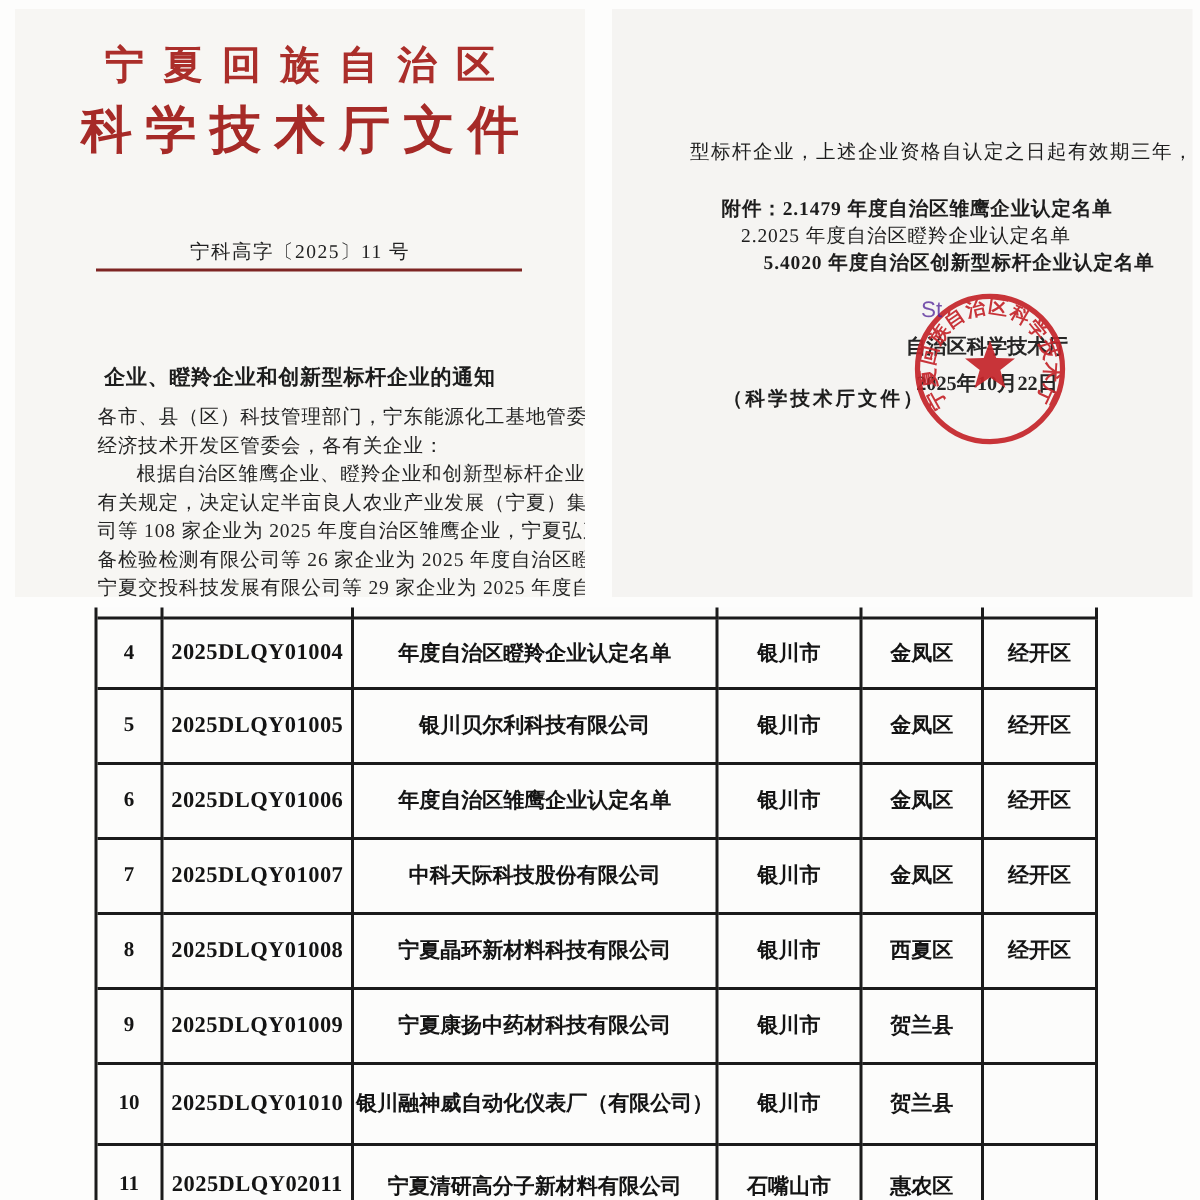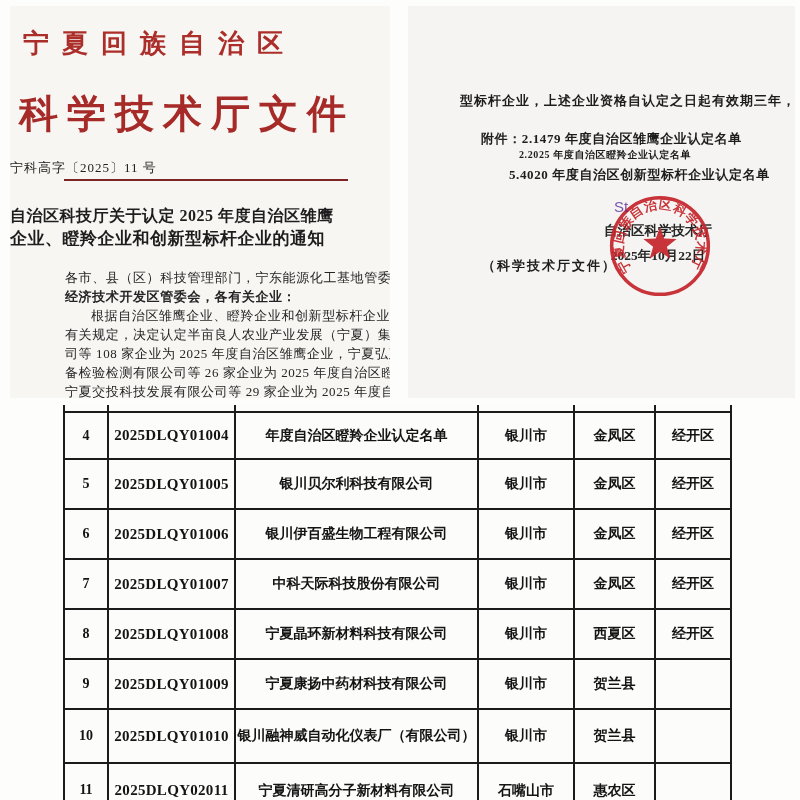--- a/index.html
+++ b/index.html
@@ -6,35 +6,35 @@
   body{
     width:800px;height:800px;overflow:hidden;position:relative;
     background:#fdfdfc;
     font-family:"Liberation Serif","DejaVu Serif",serif;
     color:#1d1d1d;
   }
   .page{position:absolute;top:6px;height:392px;overflow:hidden;}
   #page-left{left:10px;width:380px;background:#f7f6f3;}
   #page-right{left:408px;width:387px;background:#f5f4f2;}
   .abs{position:absolute;white-space:nowrap;}
-  .ctr{left:0;right:0;text-align:left;}
+  .ctr{left:0;right:0;text-align:center;}
   
   .hdr1{top:20px;font-size:26px;font-weight:600;color:#ab2e2a;letter-spacing:13px;text-indent:13px;}
-  .hdr2{top:58px;font-size:39px;font-weight:700;color:#a62a27;letter-spacing:9px;text-indent:9px;margin-top:23px;}
+  .hdr2{top:58px;font-size:34px;font-weight:700;color:#a62a27;letter-spacing:9px;text-indent:9px;}
   .docnum{top:153px;font-size:13px;letter-spacing:1px;color:#222;}
   .redline{top:173px;left:54px;width:284px;height:2px;background:#7e2523;}
   .t1{top:200px;font-size:16px;font-weight:700;letter-spacing:.5px;}
-  .t2{top:221px;font-size:17px;font-weight:700;letter-spacing:.5px;}
+  .t2{top:237px;font-size:14px;font-weight:700;letter-spacing:.5px;}
   .bodyline{font-size:13px;font-weight:500;left:55px;letter-spacing:.6px;color:#242424;}
-  .addr1{top:263px;} .addr2{top:282px;font-weight:bold;}
+  .addr1{top:263px;} .addr2{top:282px;}
   .b1{top:301px;left:81px;} .b2{top:320px;} .b3{top:339px;} .b4{top:358px;} .b5{top:377px;}
   
-  .contline{top:86px;left:52px;font-size:13px;font-weight:700;letter-spacing:1px;}
+  .contline{top:86px;left:52px;font-size:13px;font-weight:400;letter-spacing:1px;}
   .att1{top:124px;left:73px;font-size:13px;font-weight:600;letter-spacing:.6px;}
-  .att2{top:142px;left:111px;font-size:10px;font-weight:700;letter-spacing:.6px;}
+  .att2{top:142px;left:86px;font-size:13px;font-weight:400;letter-spacing:.6px;}
   .att3{top:160px;left:101px;font-size:13px;font-weight:600;letter-spacing:.6px;}
   .pub{top:251px;left:74px;font-size:13px;font-weight:700;letter-spacing:2px;}
   .signer{top:216px;left:150px;width:200px;text-align:center;font-size:13.5px;font-weight:600;color:#262626;z-index:1;}
   .sdate{top:241px;left:150px;width:200px;text-align:center;font-size:13.5px;font-weight:600;color:#262626;z-index:1;}
   .artifact{top:192px;left:206px;font-size:15px;color:#4c1d95;opacity:.75;z-index:3;font-family:"Liberation Sans",sans-serif;}
   .seal{position:absolute;left:198px;top:186px;width:108px;height:108px;z-index:2;opacity:.93;}
   
   .tbl{
     position:absolute;left:63px;top:405px;
     display:grid;
@@ -56,21 +56,20 @@
   .code{font-size:15px;letter-spacing:.3px;text-align:right;}
 </style>
 </head>
 <body>
 
 <div class="page" id="page-left">
   <div class="abs ctr hdr1">宁夏回族自治区</div>
   <div class="abs ctr hdr2">科学技术厅文件</div>
   <div class="abs ctr docnum">宁科高字〔2025〕11 号</div>
   <div class="abs redline"></div>
-  <div class="abs ctr t1">自治区科技厅关于认定 2025 年度自治区雏鹰</div>
   <div class="abs ctr t2">企业、瞪羚企业和创新型标杆企业的通知</div>
   <div class="abs bodyline addr1">各市、县（区）科技管理部门，宁东能源化工基地管委会，银川</div>
   <div class="abs bodyline addr2">经济技术开发区管委会，各有关企业：</div>
   <div class="abs bodyline b1">根据自治区雏鹰企业、瞪羚企业和创新型标杆企业认定管理</div>
   <div class="abs bodyline b2">有关规定，决定认定半亩良人农业产业发展（宁夏）集团有限公</div>
   <div class="abs bodyline b3">司等 108 家企业为 2025 年度自治区雏鹰企业，宁夏弘茂特种设</div>
   <div class="abs bodyline b4">备检验检测有限公司等 26 家企业为 2025 年度自治区瞪羚企业，</div>
   <div class="abs bodyline b5">宁夏交投科技发展有限公司等 29 家企业为 2025 年度自治区创新</div>
 </div>
 
@@ -116,21 +115,21 @@
     <div class="c h50 code">2025DLQY01005</div>
     <div class="c h50">银川贝尔利科技有限公司</div>
     <div class="c h50">银川市</div>
     <div class="c h50">金凤区</div>
     <div class="c h50">经开区</div>
   </div>
 
   <div class="row">
     <div class="c h50">6</div>
     <div class="c h50 code">2025DLQY01006</div>
-    <div class="c h50">银川伊百盛生物工程有限公司</div>
+    <div class="c h50">年度自治区雏鹰企业认定名单</div>
     <div class="c h50">银川市</div>
     <div class="c h50">金凤区</div>
     <div class="c h50">经开区</div>
   </div>
 
   <div class="row">
     <div class="c h50">7</div>
     <div class="c h50 code">2025DLQY01007</div>
     <div class="c h50">中科天际科技股份有限公司</div>
     <div class="c h50">银川市</div>

